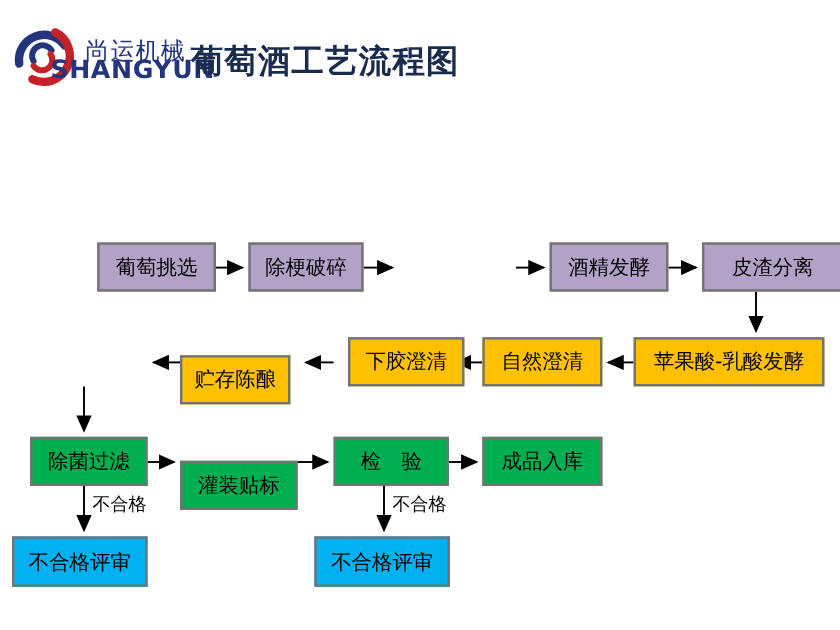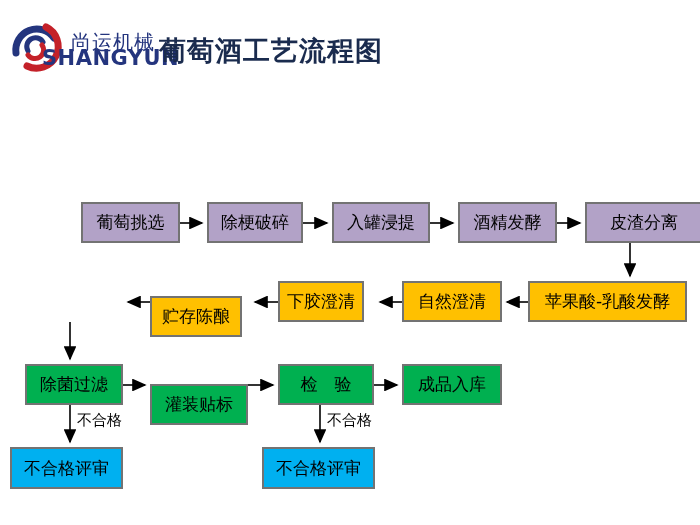--- a/index.html
+++ b/index.html
@@ -82,27 +82,26 @@
       <line x1="123" y1="385" x2="145" y2="385" marker-end="url(#ah)"></line>
       <line x1="248" y1="385" x2="273" y2="385" marker-end="url(#ah)"></line>
       <line x1="374" y1="385" x2="397" y2="385" marker-end="url(#ah)"></line>
       <line x1="70" y1="405" x2="70" y2="442" marker-end="url(#ah)"></line>
       <line x1="320" y1="405" x2="320" y2="442" marker-end="url(#ah)"></line>
     </g>
   </svg>
 
   <div class="node row1" style="left:81px;top:202px;width:99px">葡萄挑选</div>
   <div class="node row1" style="left:207px;top:202px;width:96px">除梗破碎</div>
-  <div class="node row1" style="left:332px;top:202px;width:98px">入罐浸提</div>
   <div class="node row1" style="left:458px;top:202px;width:99px">酒精发酵</div>
   <div class="node row1" style="left:585px;top:202px;width:118px">皮渣分离</div>
 
   <div class="node row2" style="left:528px;top:281px;width:159px">苹果酸-乳酸发酵</div>
   <div class="node row2" style="left:402px;top:281px;width:100px">自然澄清</div>
-  <div class="node row2" style="left:278px;top:281px;width:86px">下胶澄清</div>
+  <div class="node row2" style="left:290px;top:281px;width:97px">下胶澄清</div>
   <div class="node row2" style="left:150px;top:296px;width:92px">贮存陈酿</div>
 
   <div class="node row3" style="left:25px;top:364px;width:98px">除菌过滤</div>
   <div class="node row3" style="left:150px;top:384px;width:98px">灌装贴标</div>
   <div class="node row3" style="left:402px;top:364px;width:100px">成品入库</div>
   <div class="node row3" style="left:278px;top:364px;width:96px">检　验</div>
 
   <div class="node review" style="left:10px;top:447px;width:113px">不合格评审</div>
   <div class="node review" style="left:262px;top:447px;width:113px">不合格评审</div>
 

